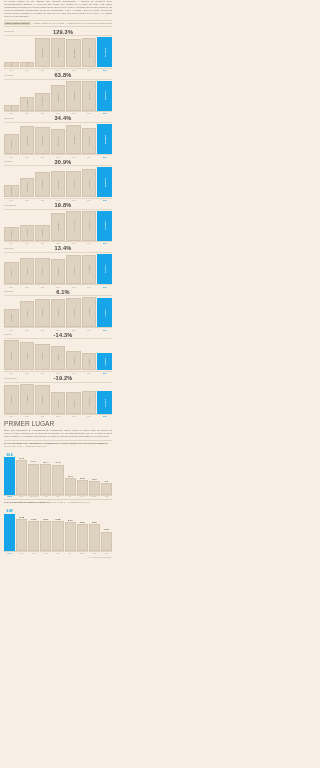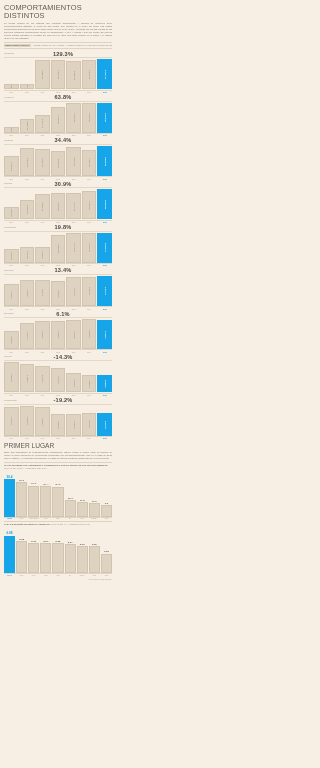--- a/index.html
+++ b/index.html
@@ -97,21 +97,20 @@
   .pl-x{display:flex;justify-content:space-between;gap:1px;border-top:.4px solid #e0d5c5;padding-top:.4px;}
   .pl-x span{flex:1;text-align:center;font-size:1.6px;color:#b3a99c;}
   .pl-x span.hi{color:#16a5e8;font-weight:bold;}
   .foot{font-size:1.7px;color:#b3a99c;text-align:right;margin-top:1px;}
 </style>
 </head>
 <body>
 
 <div class="page">
 
-  <div class="title">COMPORTAMIENTOS DISTINTOS</div>
   <div class="intro">La deuda pública de los estados que cambian gobernantes y oficinas de Gobierno tiene comportamientos distintos, a veces de alto riesgo, con efectos en el cierre del 2016. Los cuatro incrementos superiores de febrero 2015 fueron: Nuevo León (1.5%), mientras las nuevas caídas de los mayores entidades considerando fueron en Guanajuato (-9.0%) y Puebla (-8.5) por ciento. En nuevos niveles estado prioritario a la capital del país (76.9%) mide una clara relación en el orden, y el estado (3.8%) de las entidades.</div>
 
   <div class="srcbar">
     <span class="tag">DEUDA PÚBLICA ESTATAL</span>
     <span class="src">FUENTE: SECRETARÍA DE HACIENDA Y CRÉDITO PÚBLICO / SALDOS EN MILLONES DE PESOS</span>
   </div>
 
   <div id="sections">
       <div class="sec">
         <div class="sec-head">

